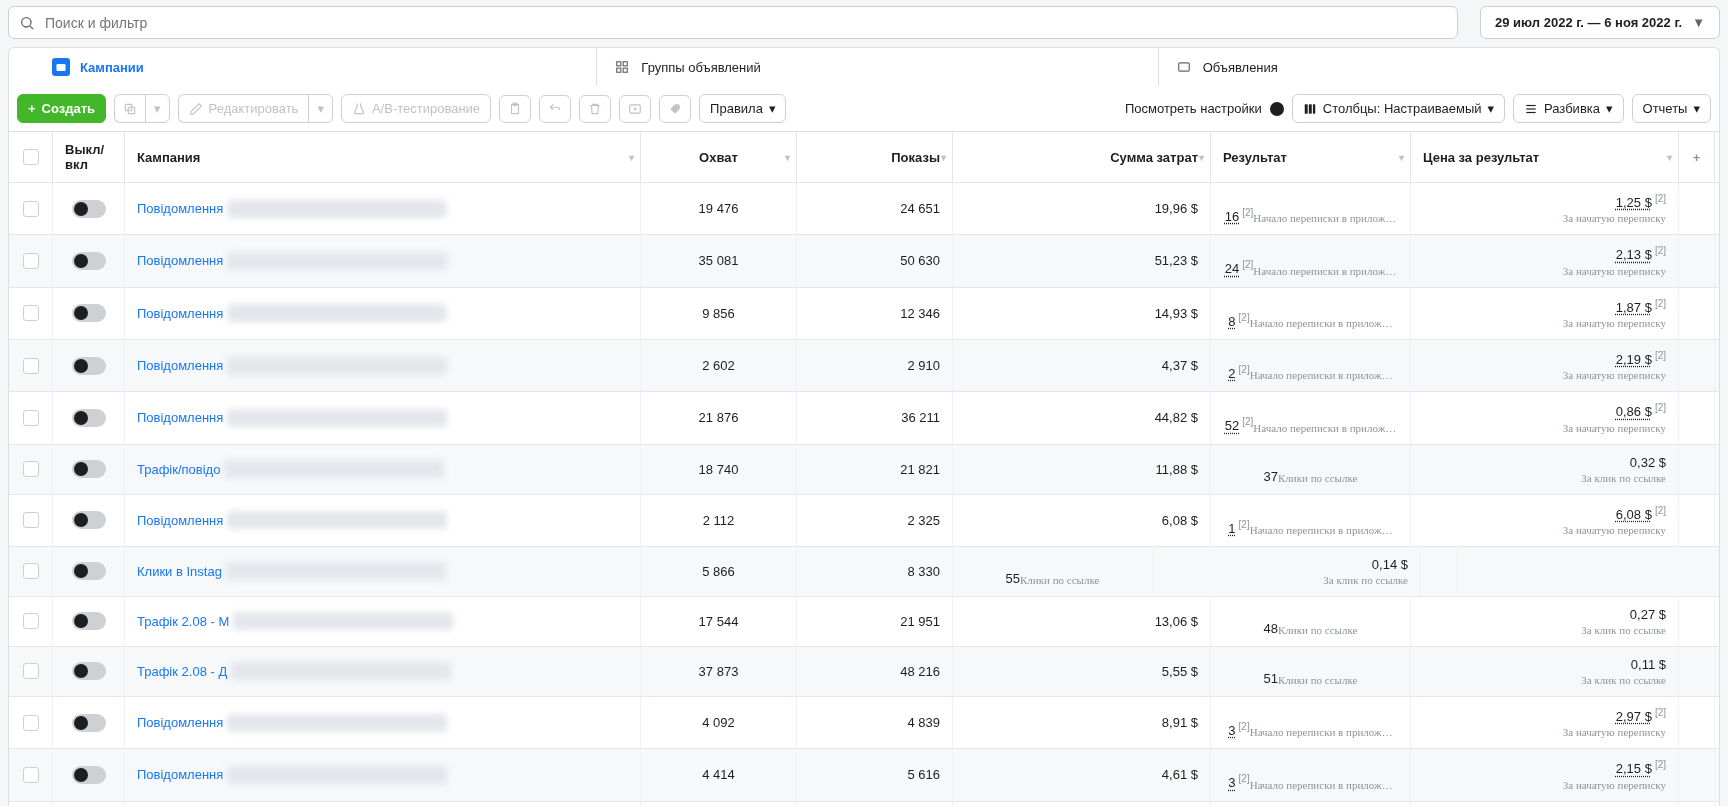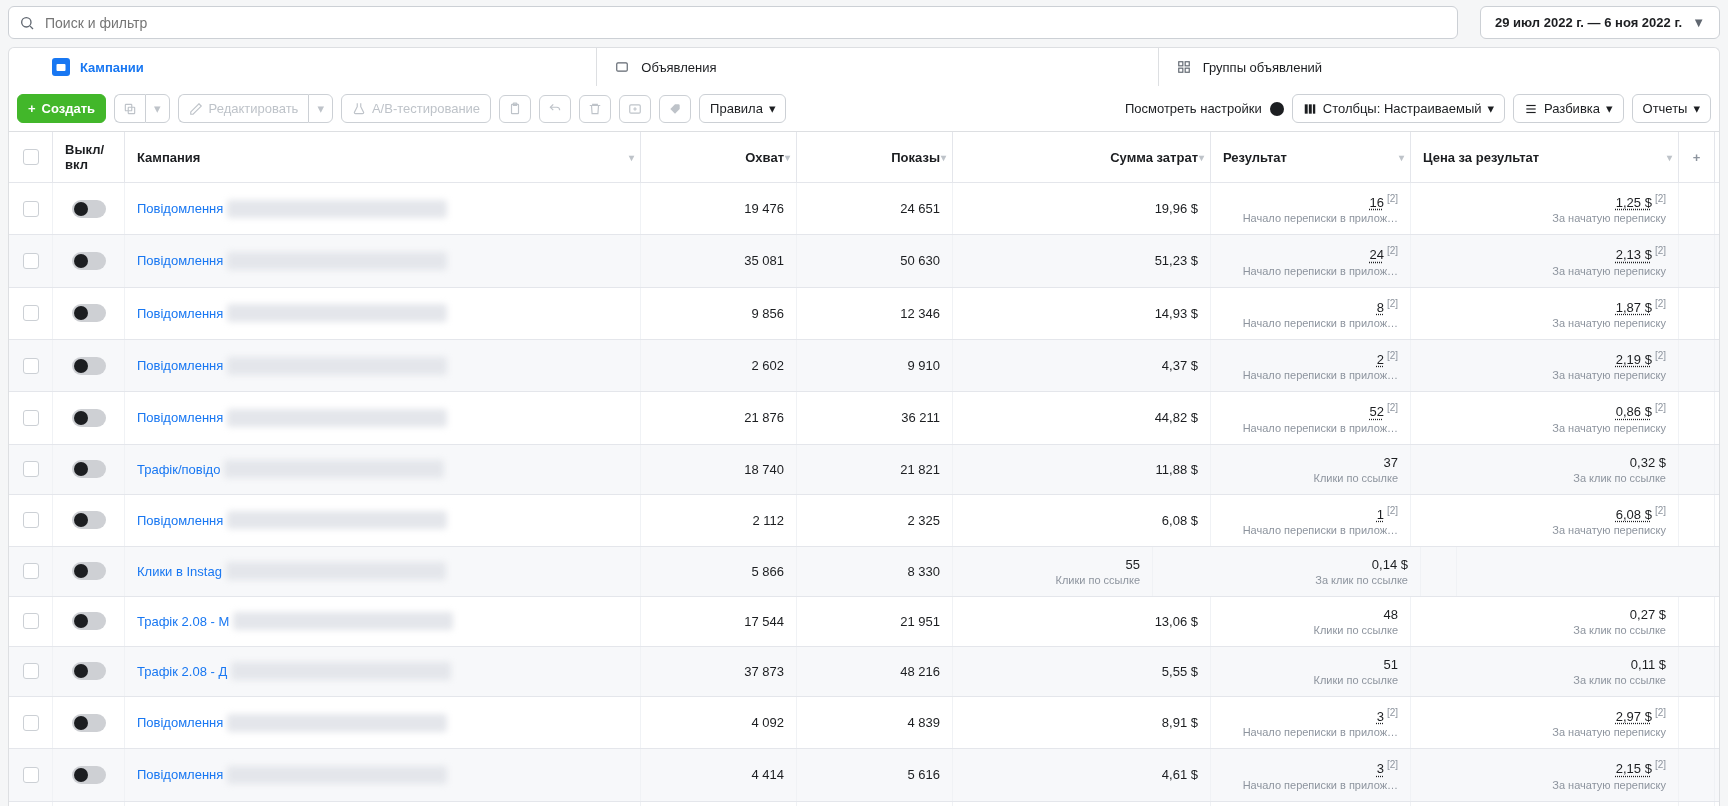--- a/index.html
+++ b/index.html
@@ -32,31 +32,31 @@
 .table-wrap { margin: 0 8px 8px 8px; background: #fff; border: 1px solid #dddfe2; overflow: hidden; }
 .thead, .trow, .tfoot { display: flex; border-bottom: 1px solid #e4e6eb; }
 .thead { background: #fff; font-weight: 600; color: #1c1e21; }
 .th, .td { padding: 10px 12px; display: flex; align-items: center; position: relative; }
 .th { border-right: 1px solid #e4e6eb; }
 .td { border-right: 1px solid #f0f2f5; }
 .th .sort { position: absolute; right: 6px; color: #bec3c9; font-size: 10px; }
 .col-check { width: 44px; justify-content: center; }
 .col-toggle { width: 72px; justify-content: center; }
 .col-name { width: 516px; }
-.col-reach { width: 156px; justify-content: flex-end; text-align: right; }
+.col-reach { width: 156px; justify-content: center; text-align: right; }
 .col-impr { width: 156px; justify-content: flex-end; text-align: right; }
 .col-spend { width: 258px; justify-content: flex-end; text-align: right; }
-.col-result { width: 200px; flex-direction: column; align-items: flex-end; justify-content: center; text-align: right; }
+.col-result { width: 200px; flex-direction: row; align-items: flex-end; justify-content: center; text-align: right; }
 .col-cpr { width: 268px; flex-direction: column; align-items: flex-end; justify-content: center; text-align: left; }
 .col-plus { width: 36px; justify-content: center; color: #8d949e; }
 .thead .col-result, .thead .col-cpr { flex-direction: row; align-items: center; justify-content: flex-start; }
 .trow:nth-child(even) { background: #f7f8fa; }
 .trow .link { color: #1877f2; cursor: pointer; }
 .trow .blurred { width: 220px; height: 18px; background: #e4e6eb; filter: blur(3px); margin-left: 4px; border-radius: 3px; }
-.sub { font-size: 11px; color: #8d949e; margin-top: 2px; }
+.sub { font-size: 11px; color: #8d949e; margin-top: 2px; font-family: Liberation Serif, serif; }
 .val-link { text-decoration: underline dotted; text-underline-offset: 2px; }
 .sup { font-size: 10px; color: #8d949e; margin-left: 3px; vertical-align: super; }
 .checkbox { width: 16px; height: 16px; border: 1px solid #ccd0d5; border-radius: 3px; background: #fff; }
 .toggle { width: 34px; height: 18px; border-radius: 10px; background: #ced0d4; position: relative; }
 .toggle::after { content: ""; position: absolute; left: 2px; top: 2px; width: 14px; height: 14px; border-radius: 50%; background: #1c1e21; }
 svg { display: block; }
 </style>
 </head>
 <body>
 
@@ -81,35 +81,35 @@
     <span class="tab-icon">
       <svg width="12" height="12" viewBox="0 0 24 24" fill="currentColor">
           <rect x="3" y="6" width="18" height="14" rx="2"></rect>
         </svg>
     </span>
     <span>Кампании</span>
   </div>
   <div class="tab">
     <span class="tab-icon">
       <svg width="14" height="14" viewBox="0 0 24 24" fill="none" stroke="#606770" stroke-width="2">
-          <rect x="3" y="5" width="18" height="14" rx="2"></rect>
-        </svg>
-    </span>
-    <span>Объявления</span>
-  </div>
-  <div class="tab">
-    <span class="tab-icon">
-      <svg width="14" height="14" viewBox="0 0 24 24" fill="none" stroke="#606770" stroke-width="2">
           <rect x="3" y="3" width="7" height="7"></rect>
           <rect x="14" y="3" width="7" height="7"></rect>
           <rect x="3" y="14" width="7" height="7"></rect>
           <rect x="14" y="14" width="7" height="7"></rect>
         </svg>
     </span>
     <span>Группы объявлений</span>
+  </div>
+  <div class="tab">
+    <span class="tab-icon">
+      <svg width="14" height="14" viewBox="0 0 24 24" fill="none" stroke="#606770" stroke-width="2">
+          <rect x="3" y="5" width="18" height="14" rx="2"></rect>
+        </svg>
+    </span>
+    <span>Объявления</span>
   </div>
 </div>
 
 <div class="toolbar">
   <button class="btn green">
     <span>+</span>
     <span>Создать</span>
   </button>
   <div class="btn-group">
     <button class="btn icon-only disabled">
@@ -314,21 +314,21 @@
           <div class="checkbox"></div>
         </div>
     <div class="td col-toggle">
           <div class="toggle"></div>
         </div>
     <div class="td col-name">
           <span class="link">Повідомлення</span>
           <span class="blurred"></span>
         </div>
     <div class="td col-reach">2 602</div>
-    <div class="td col-impr">9 910</div>
+    <div class="td col-impr">2 910</div>
     <div class="td col-spend">4,37 $</div>
     <div class="td col-result">
           <div><span class="val-link">2</span><span class="sup">[2]</span></div>
           <div class="sub">Начало переписки в прилож…</div>
         </div>
     <div class="td col-cpr">
           <div><span class="val-link">2,19 $</span><span class="sup">[2]</span></div>
           <div class="sub">За начатую переписку</div>
         </div>
     <div class="td col-plus"></div>

